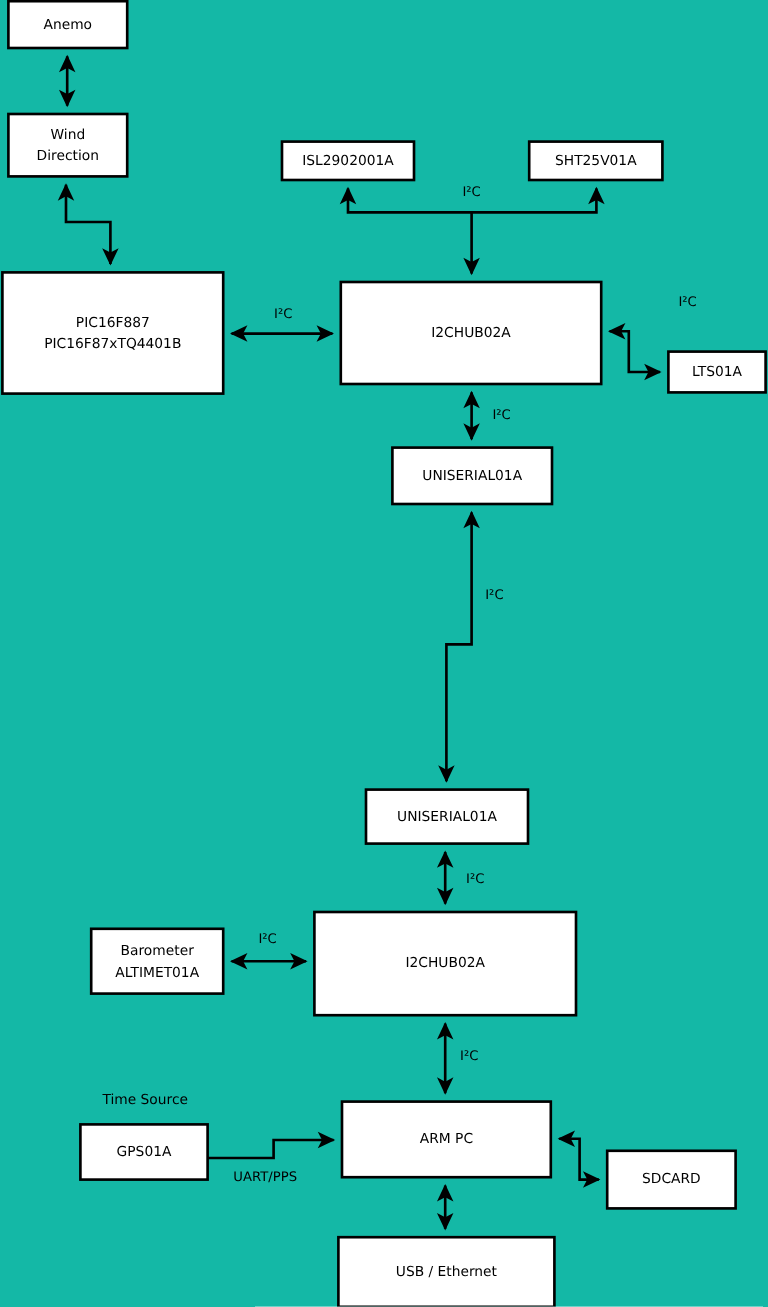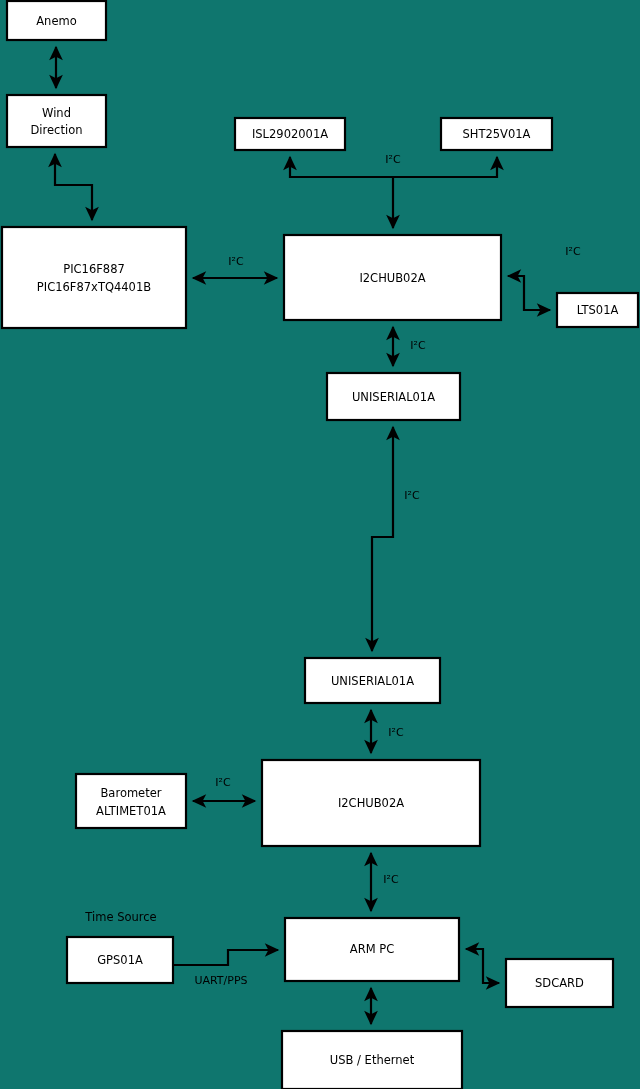--- a/index.html
+++ b/index.html
@@ -10,21 +10,21 @@
   body {
     width: 640px;
     height: 1089px;
     font-family: "DejaVu Sans", sans-serif;
     overflow: hidden;
   }
   #diagram-root {
     position: relative;
     width: 640px;
     height: 1089px;
-    background: #0f766e;
+    background: #14b8a6;
   }
   svg#diagram-svg {
     position: absolute;
     top: 0;
     left: 0;
     width: 640px;
     height: 1089px;
     display: block;
   }
   .node-rect {

